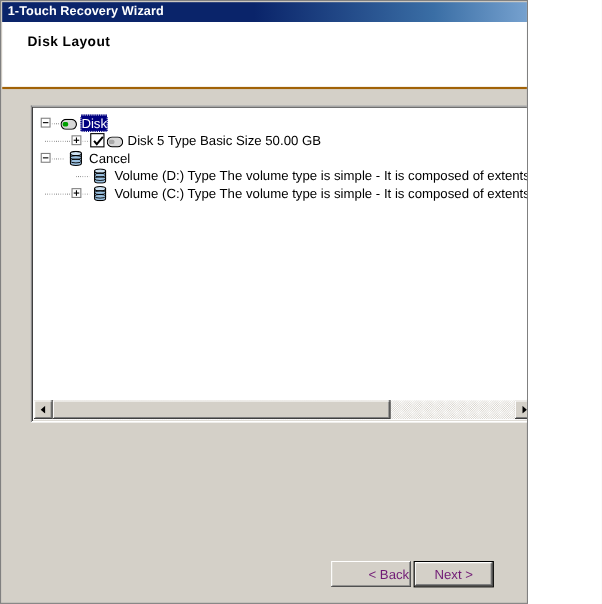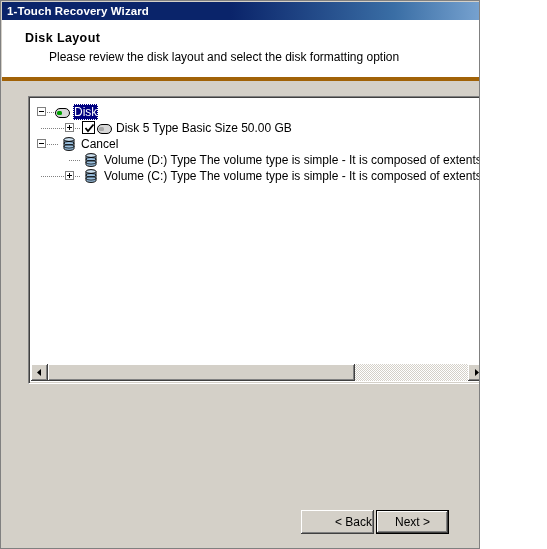--- a/index.html
+++ b/index.html
@@ -52,21 +52,21 @@
     cursor: default;
   }
   #close-button svg { display:block; }
 
   
   #header {
     position: absolute;
     left: 1px; top: 19px;
     width: 545px; height: 61px;
     background: #ffffff;
-    border-bottom: 4px solid #a16207;
+    border-bottom: 2px solid #a16207;
     box-sizing: border-box;
   }
   #header-title {
     position: absolute;
     left: 23px; top: 11px;
     font-size: 12.5px;
     font-weight: bold;
     color: #000000;
     letter-spacing: 0.4px;
   }
@@ -210,21 +210,21 @@
     position: absolute;
     left: 0; top: 509px;
     width: 547px; height: 26px;
   }
   .btn {
     position: absolute;
     height: 24px;
     background: #d4d0c8;
     font-family: "Liberation Sans", sans-serif;
     font-size: 12px;
-    color: #000000;
+    color: #701a75;
     box-shadow: inset -1px -1px 0 #404040, inset 1px 1px 0 #ffffff,
                 inset -2px -2px 0 #808080, inset 2px 2px 0 #d4d0c8;
     display: flex; align-items: center; justify-content: center;
     cursor: default;
     box-sizing: border-box;
     padding-left: 32px;
   }
   .btn.default {
     border: 1px solid #000000;
   }
@@ -249,21 +249,20 @@
     <span id="titlebar-spacer"></span>
     <div id="close-button">
       <svg width="9" height="8" viewBox="0 0 9 8">
         <path d="M0.5 0.5 L7.5 7.5 M7.5 0.5 L0.5 7.5" stroke="#000" stroke-width="1.4" fill="none"></path>
       </svg>
     </div>
   </div>
 
   <div id="header">
     <div id="header-title">Disk Layout</div>
-    <div id="header-subtitle">Please review the disk layout and select the disk formatting option</div>
     <svg id="header-icon" viewBox="0 0 44 36">
 
       <path d="M4 15 C4 11 7 9 10 9 L18 9 C19 9 19.5 8.6 19.5 8 C19.5 7.2 20.2 6.6 21 6.6 L28 6.6 C29 6.6 29.6 7.2 29.6 8 C29.6 8.8 29 9.4 28 9.4 L22 9.4 L22 10.6 L29 10.6 C30 10.6 30.6 11.2 30.6 12 C30.6 12.8 30 13.4 29 13.4 L22 13.4 L22 14.6 L28 14.6 C29 14.6 29.6 15.2 29.6 16 C29.6 16.8 29 17.4 28 17.4 L21 17.4 L21 18.6 L26 18.6 C27 18.6 27.6 19.2 27.6 20 C27.6 20.8 27 21.4 26 21.4 L13 21.4 C8 21.4 4 19.5 4 15 Z" fill="#ffffff" stroke="#000000" stroke-width="1.2" stroke-linejoin="round"></path>
       <path d="M4 15 L4 24 C4 27.5 7 29.5 11 29.5 L24 29.5" fill="#ffffff" stroke="#000000" stroke-width="1.2" fill-opacity="0"></path>
 
       <g stroke="#e00000" stroke-width="1.6" stroke-linecap="round">
         <line x1="33" y1="4" x2="35" y2="1"></line>
         <line x1="37" y1="6" x2="41" y2="4"></line>
         <line x1="37" y1="11" x2="41" y2="12"></line>
         <line x1="33" y1="13" x2="34" y2="17"></line>

